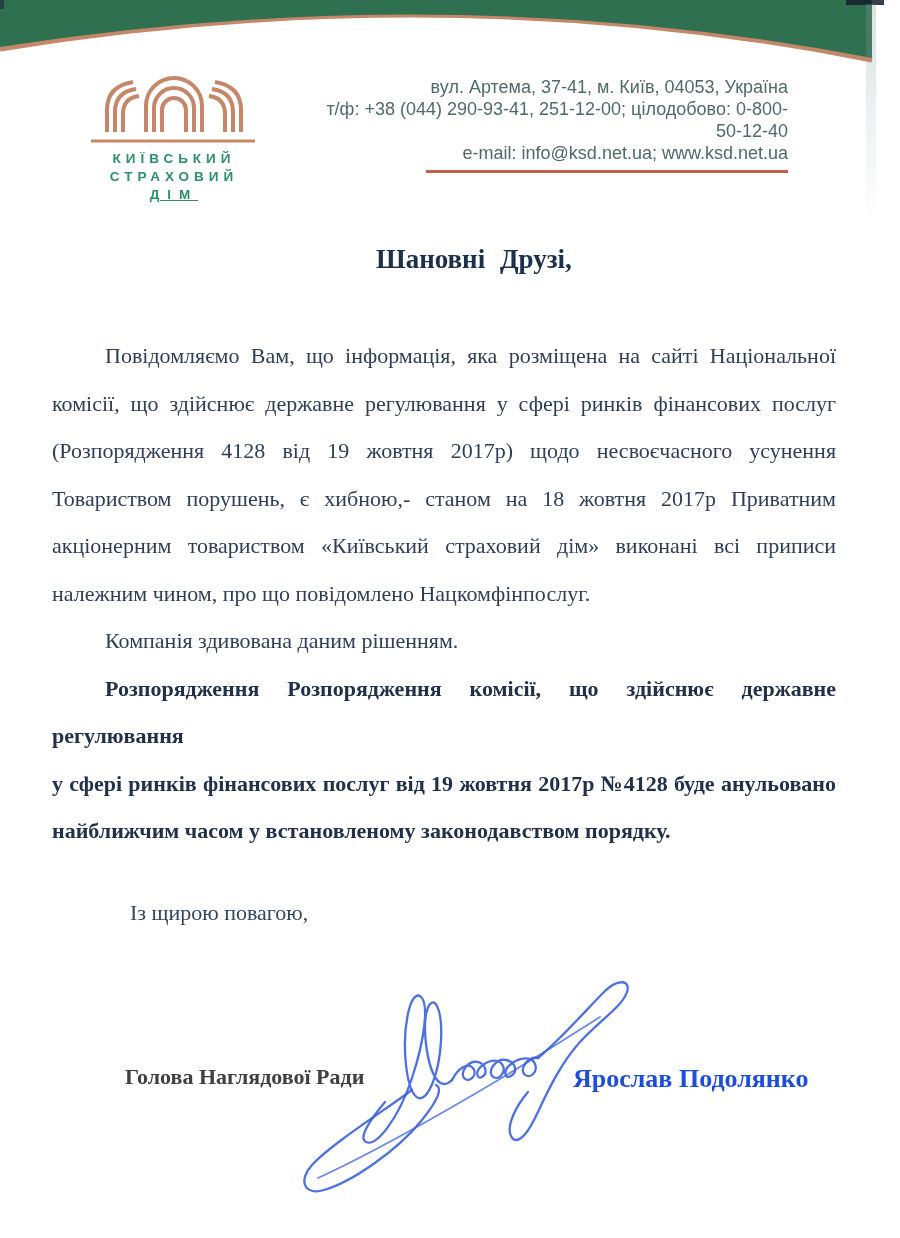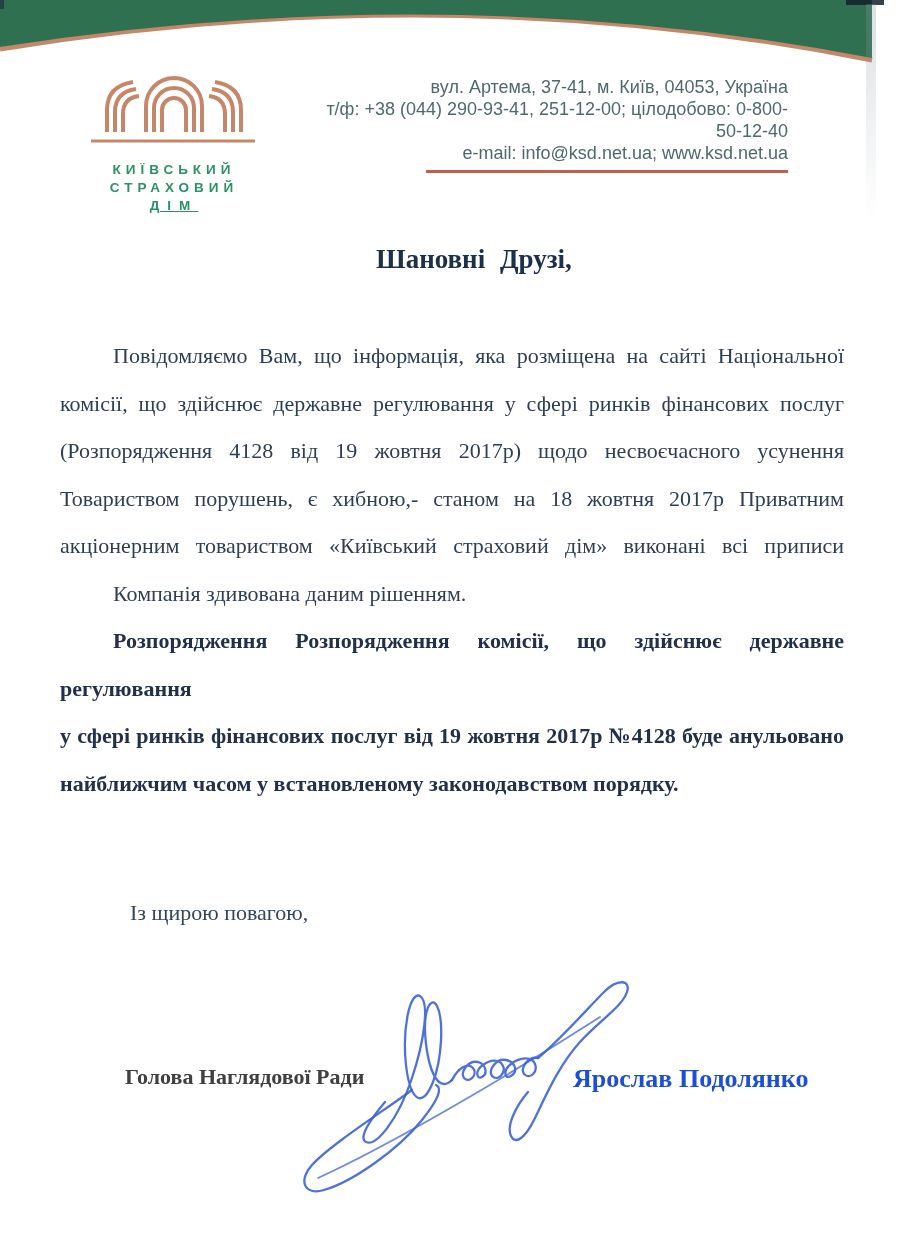--- a/index.html
+++ b/index.html
@@ -28,33 +28,33 @@
   .band-salmon{fill:none;stroke:var(--accent-salmon);stroke-width:5;}
   .scan-sliver-right{position:absolute;left:846px;top:0;width:38px;height:5px;background:#141f2b;opacity:.85;}
   .scan-sliver-left{position:absolute;left:0;top:0;width:4px;height:9px;background:#203040;opacity:.7;}
   .scan-edge{position:absolute;left:866px;top:4px;width:10px;height:215px;
     background:linear-gradient(to bottom, rgba(140,152,160,.30), rgba(140,152,160,0));}
   
   .logo{position:absolute;left:85px;top:70px;width:178px;text-align:center;}
   .arch-svg{display:block;margin:0 auto;}
   .arch{fill:none;stroke:var(--accent-salmon);stroke-width:4;stroke-linecap:butt;}
   .arch-base{fill:none;stroke:var(--accent-salmon);stroke-width:3;}
-  .brand{margin-top:17px;font-family:"Liberation Sans",sans-serif;font-weight:700;
+  .brand{margin-top:6px;font-family:"Liberation Sans",sans-serif;font-weight:700;
     color:var(--logo-green);font-size:13.5px;line-height:18px;letter-spacing:5px;}
   .brand .l3{letter-spacing:8px;text-decoration:underline;}
   
   .contact{position:absolute;right:112px;top:76px;width:470px;text-align:right;
     font-family:"Liberation Sans",sans-serif;font-size:18px;line-height:22px;
     color:var(--contact-text);}
   .contact-underline{margin-left:auto;margin-top:6px;width:362px;height:3px;
     background:var(--underline-red);}
   
   .salutation{position:absolute;left:376px;top:244px;font-size:27px;font-weight:700;
     color:#1d3049;word-spacing:8px;}
-  .body{position:absolute;left:60px;top:332px;width:784px;font-size:22px;
+  .body{position:absolute;left:52px;top:332px;width:784px;font-size:22px;
     color:var(--ink);line-height:47.5px;}
   .para.bold{font-weight:700;color:var(--ink-bold);}
   .line{text-align:justify;text-align-last:justify;}
   .line.first{text-indent:53px;}
   .line.last{text-align-last:left;}
   .closing{position:absolute;left:130px;top:900px;font-size:22px;color:#33455c;}
   .signer-title{position:absolute;left:125px;top:1064px;font-size:22px;font-weight:700;color:#404040;}
   .signer-name{position:absolute;left:573px;top:1064px;font-size:26px;font-weight:700;color:#1d4ed8;}
   
   .sig-svg{position:absolute;left:290px;top:960px;}
@@ -104,20 +104,21 @@
 
   <div class="salutation">Шановні Друзі,</div>
 
   <div class="body">
       <div class="para">
         <div class="line first">Повідомляємо Вам, що інформація, яка розміщена на сайті Національної</div>
         <div class="line">комісії, що здійснює державне регулювання у сфері ринків фінансових послуг</div>
         <div class="line">(Розпорядження 4128 від 19 жовтня 2017р) щодо несвоєчасного усунення</div>
         <div class="line">Товариством порушень, є хибною,- станом на 18 жовтня 2017р Приватним</div>
         <div class="line">акціонерним товариством «Київський страховий дім» виконані всі приписи</div>
+        <div class="line last">належним чином, про що повідомлено Нацкомфінпослуг.</div>
       </div>
       <div class="para">
         <div class="line first last">Компанія здивована даним рішенням.</div>
       </div>
       <div class="para bold">
         <div class="line first">Розпорядження Розпорядження комісії, що здійснює державне регулювання</div>
         <div class="line">у сфері ринків фінансових послуг від 19 жовтня 2017р №4128 буде анульовано</div>
         <div class="line last">найближчим часом у встановленому законодавством порядку.</div>
       </div>
     </div>

